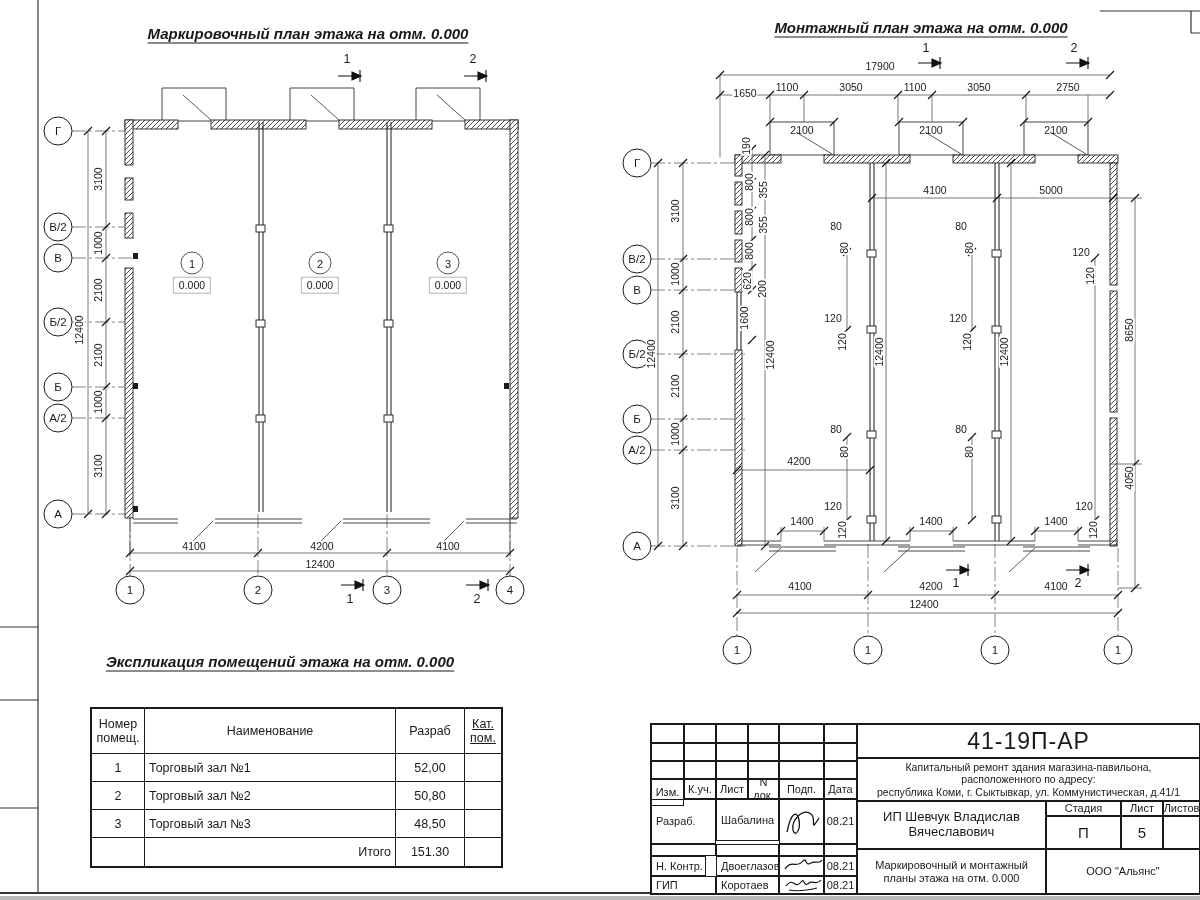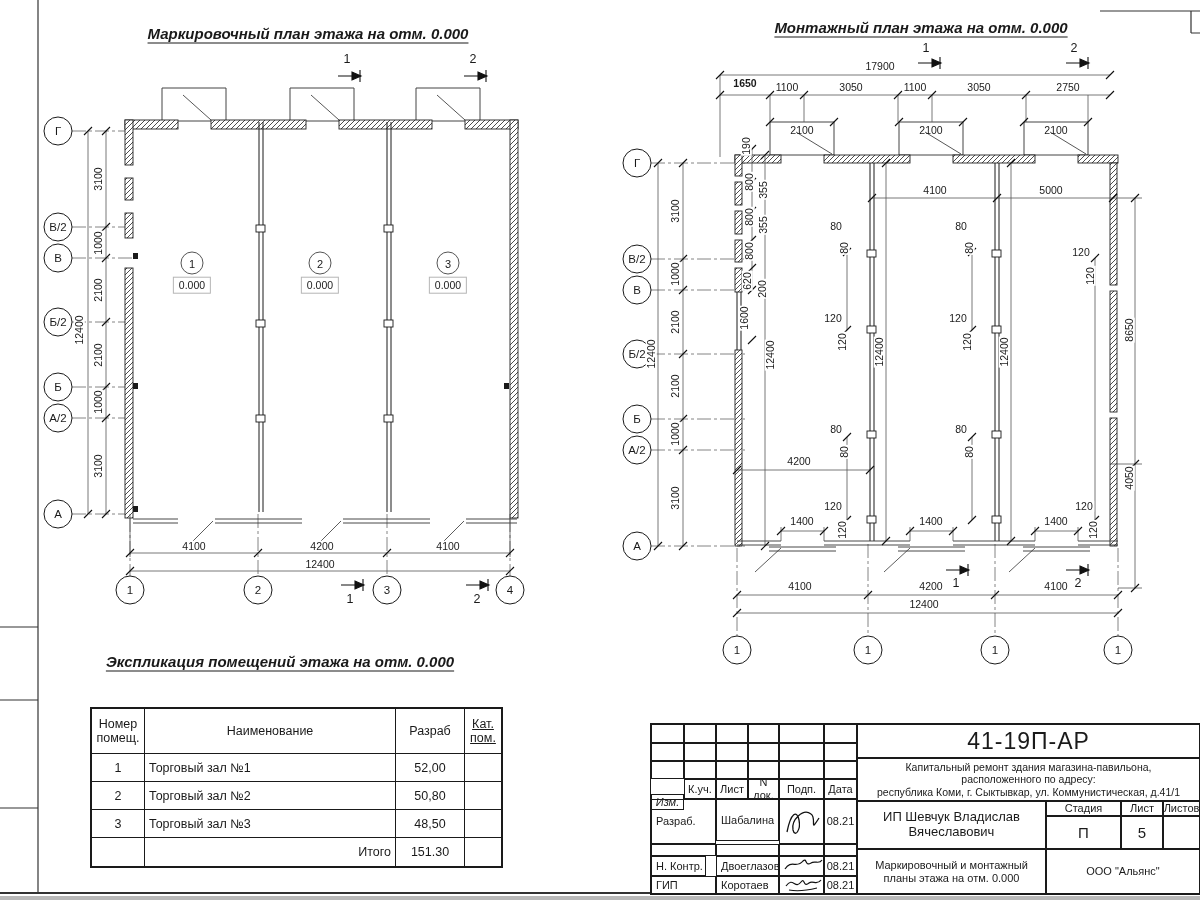--- a/index.html
+++ b/index.html
@@ -248,21 +248,21 @@
 <div class="axc" style="left:510px;top:590px;">4</div>
 
 <div class="ptitle" style="left:908px;top:27px;margin-left:13px;">Монтажный план этажа на отм. 0.000</div>
 
 <span class="slbl" style="left:926px;top:48px;">1</span>
 <span class="slbl" style="left:1074px;top:48px;">2</span>
 <span class="slbl" style="left:956px;top:583px;">1</span>
 <span class="slbl" style="left:1078px;top:583px;">2</span>
 
 <span class="lbl" style="left:880px;top:66px;">17900</span>
-<span class="lbl" style="left:745px;top:83px;font-weight:bold;">1650</span>
+<span class="lbl" style="left:745px;top:93px;">1650</span>
 <span class="lbl" style="left:787px;top:87px;">1100</span>
 <span class="lbl" style="left:851px;top:87px;">3050</span>
 <span class="lbl" style="left:915px;top:87px;">1100</span>
 <span class="lbl" style="left:979px;top:87px;">3050</span>
 <span class="lbl" style="left:1068px;top:87px;">2750</span>
 
 <span class="lbl nobg" style="left:802px;top:130px;">2100</span>
 <span class="lbl nobg" style="left:931px;top:130px;">2100</span>
 <span class="lbl nobg" style="left:1056px;top:130px;">2100</span>
 
@@ -387,21 +387,21 @@
   <div class="tb" style="left:97px;top:19px;width:31px;height:18px;"></div>
   <div class="tb" style="left:128px;top:19px;width:45px;height:18px;"></div>
   <div class="tb" style="left:173px;top:19px;width:33px;height:18px;"></div>
   <div class="tb" style="left:0;top:37px;width:33px;height:18px;"></div>
   <div class="tb" style="left:33px;top:37px;width:32px;height:18px;"></div>
   <div class="tb" style="left:65px;top:37px;width:32px;height:18px;"></div>
   <div class="tb" style="left:97px;top:37px;width:31px;height:18px;"></div>
   <div class="tb" style="left:128px;top:37px;width:45px;height:18px;"></div>
   <div class="tb" style="left:173px;top:37px;width:33px;height:18px;"></div>
 
-  <div class="tb" style="left:0;top:70px;width:33px;height:16px;font-style:italic;">Изм.</div>
+  <div class="tb" style="left:0;top:55px;width:33px;height:27px;">Изм.</div>
   <div class="tb" style="left:33px;top:55px;width:32px;height:20px;">К.уч.</div>
   <div class="tb" style="left:65px;top:55px;width:32px;height:20px;">Лист</div>
   <div class="tb" style="left:97px;top:55px;width:31px;height:20px;">N док.</div>
   <div class="tb" style="left:128px;top:55px;width:45px;height:20px;">Подп.</div>
   <div class="tb" style="left:173px;top:55px;width:33px;height:20px;">Дата</div>
 
   <div class="tb left" style="left:0;top:75px;width:65px;height:45px;">Разраб.</div>
   <div class="tb left" style="left:65px;top:75px;width:63px;height:42px;">Шабалина</div>
   <div class="tb" style="left:128px;top:75px;width:45px;height:45px;"></div>
   <div class="tb" style="left:173px;top:75px;width:33px;height:45px;">08.21</div>

